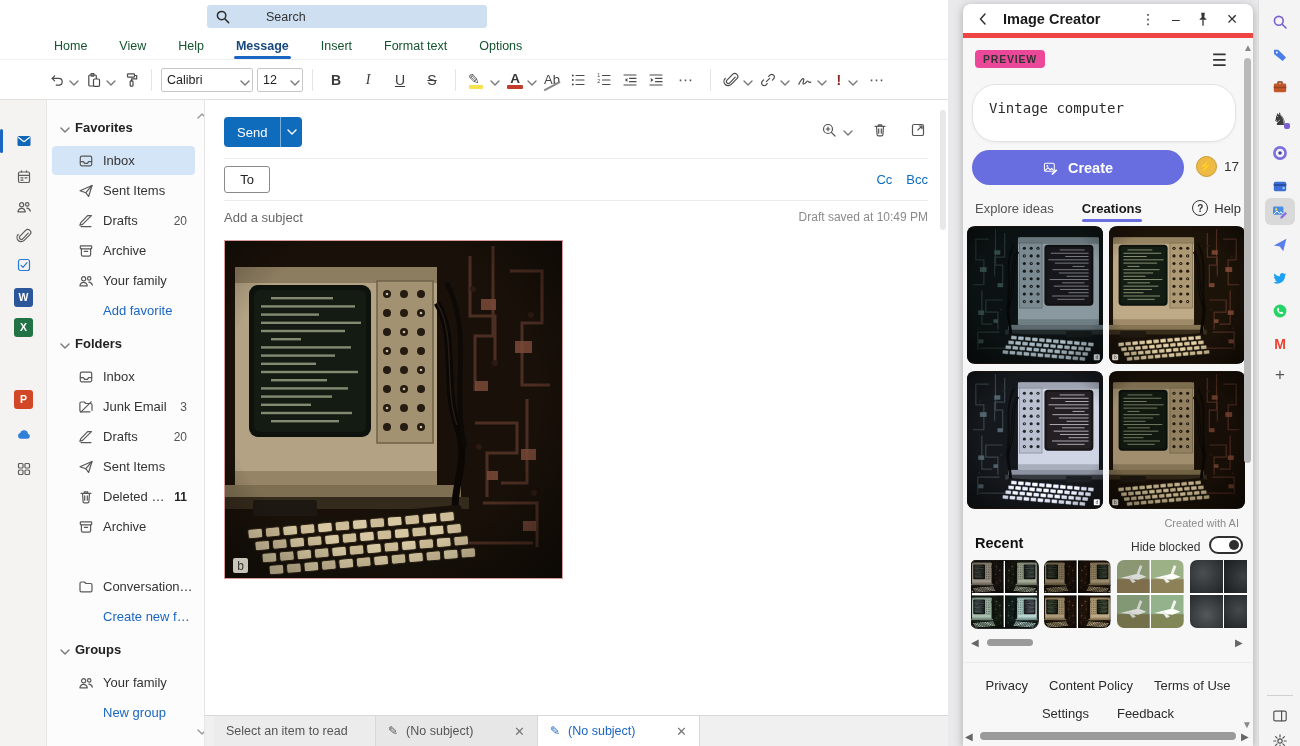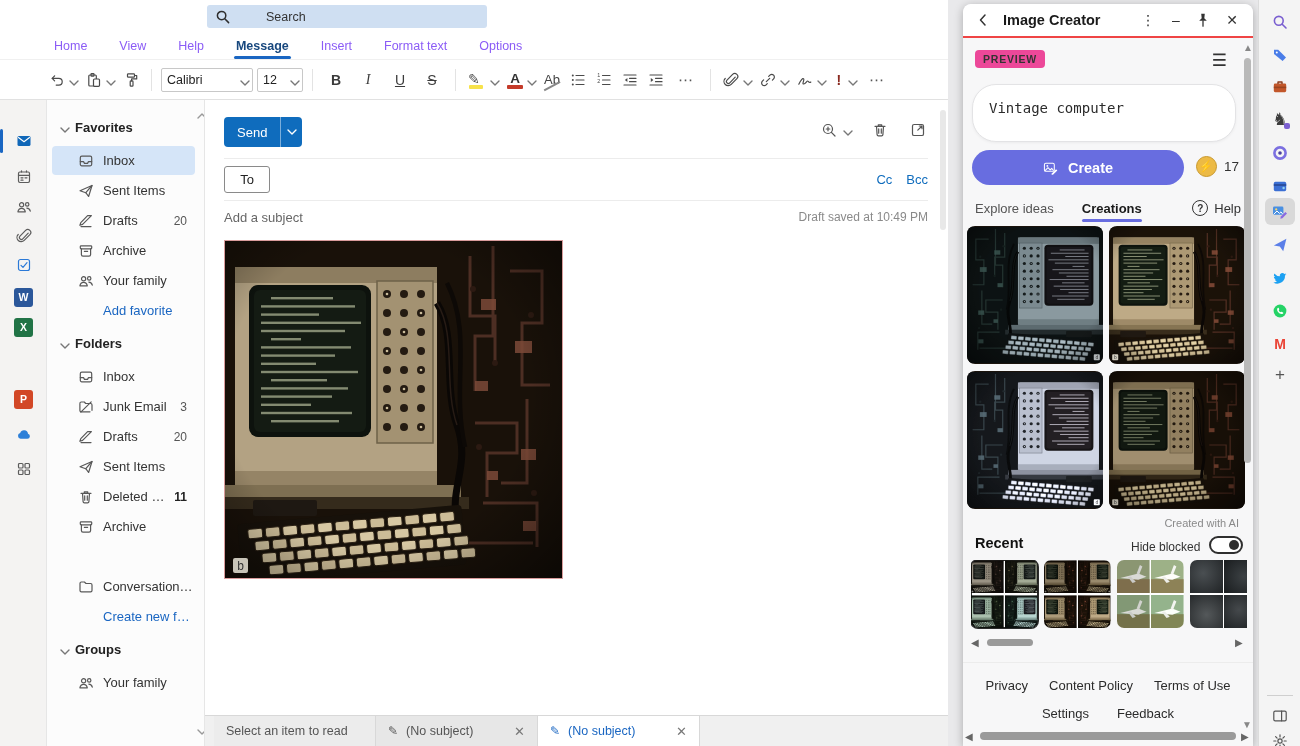--- a/index.html
+++ b/index.html
@@ -18,21 +18,21 @@
     display:flex;align-items:center;padding:0 8px;color:#2e2e2e;gap:7px;}
   .searchbox .ph{font-size:12.5px;color:#333;margin-left:28px;}
   .topbar-right{position:absolute;right:6px;top:0;height:33px;display:flex;align-items:center;gap:16px;color:#fff;}
   .tb-ic{width:18px;height:18px;color:#fff;opacity:.95;cursor:pointer;}
   .meet-now{font-size:12.5px;color:#fff;cursor:pointer;white-space:nowrap;}
   .avatar{width:23px;height:23px;border-radius:50%;border:1.5px solid #fff;display:flex;align-items:center;
     justify-content:center;font-size:9.5px;font-weight:bold;background:#1068bf;cursor:pointer;}
   
   .tabs-row{left:0;top:33px;width:948px;height:27px;background:#fff;display:flex;align-items:center;
     padding-left:52px;gap:28px;border-bottom:1px solid #f0f0f0;}
-  .rtab{font-size:12.5px;color:#8b5cf6;cursor:pointer;position:relative;padding:4px 2px;white-space:nowrap;}
+  .rtab{font-size:12.5px;color:#14532d;cursor:pointer;position:relative;padding:4px 2px;white-space:nowrap;}
   .rtab.active{color:#18487e;font-weight:bold;}
   .rtab.active:after{content:"";position:absolute;left:0;right:0;bottom:-2px;height:3px;background:#1a66c2;border-radius:2px;}
   
   .ribbon{left:0;top:60px;width:948px;height:40px;background:#fff;border-bottom:1px solid #e1e1e1;
     display:flex;align-items:center;padding-left:46px;gap:4px;}
   .rb-item{display:flex;align-items:center;gap:1px;padding:4px 3px;border-radius:3px;color:#4a4a4a;cursor:pointer;}
   .rb-sep{width:1px;height:22px;background:#e3e3e3;margin:0 5px;}
   .chev{width:10px;height:10px;color:#777;}
   .fontbox{width:92px;height:24px;border:1px solid #c8c8c8;border-radius:2px;display:flex;align-items:center;
     justify-content:space-between;padding:0 5px;font-size:12.5px;color:#222;cursor:pointer;background:#fff;}
@@ -96,21 +96,21 @@
     background:#e7e7e7;border-right:1px solid #d8d8d8;cursor:pointer;white-space:nowrap;}
   .btab .x{margin-left:auto;color:#777;font-size:13px;}
   .btab.active{background:#fff;color:#1a66c2;border-top:1px solid #d8d8d8;margin-top:-1px;}
   .btab.plain{background:#ececec;color:#555;}
   .pencil{font-size:12px;}
   
   .panel-zone{left:948px;top:0;width:310px;height:746px;background:#e9e9eb;}
   .panel{position:absolute;left:15px;top:4px;width:290px;height:742px;background:#f7f7f8;border-radius:8px 8px 0 0;
     box-shadow:0 2px 10px rgba(0,0,0,.28);overflow:hidden;}
   .p-head{position:absolute;left:0;top:0;right:0;height:34px;display:flex;align-items:center;padding:0 12px;gap:10px;
-    background:#fff;border-bottom:2px solid #ef4444;border-radius:8px 8px 0 0;}
+    background:#fff;border-bottom:5px solid #ef4444;border-radius:8px 8px 0 0;}
   .p-title{font-weight:bold;font-size:14.5px;color:#1a1a1a;}
   .p-head .hspace{flex:1;}
   .p-hic{color:#333;cursor:pointer;font-size:14px;width:18px;text-align:center;}
   .preview-badge{position:absolute;left:12px;top:46px;background:#ec4899;border-radius:4px;padding:3px 8px;
     font-size:10.5px;font-weight:bold;letter-spacing:.8px;color:#333;}
   .p-burger{position:absolute;right:26px;top:48px;color:#333;font-size:17px;cursor:pointer;line-height:1;}
   .prompt-card{position:absolute;left:9px;top:80px;width:264px;height:58px;background:#fff;border:1px solid #e3e3e5;
     border-radius:24px;box-shadow:0 1px 3px rgba(0,0,0,.05);padding:15px 16px;cursor:text;}
   .prompt-text{font-family:"DejaVu Sans Mono",monospace;font-size:14px;color:#2b2b2b;}
   .create-btn{position:absolute;left:9px;top:146px;width:212px;height:35px;background:#686de0;border-radius:18px;
@@ -636,20 +636,28 @@
       <div class="f-row" style="top: 568px;">
         <span class="f-ic">
           <svg width="16" height="16" viewBox="0 0 16 16" fill="none" stroke="currentColor" stroke-width="1.2" stroke-linecap="round" stroke-linejoin="round">
             <circle cx="5.6" cy="5.8" r="2.1"></circle>
             <path d="M1.9 12.8c.4-2.2 1.8-3.4 3.7-3.4s3.3 1.2 3.7 3.4z"></path>
             <circle cx="11.2" cy="5.4" r="1.7"></circle>
             <path d="M10.8 9.1c1.9 0 3.1 1.1 3.5 3.1"></path>
           </svg>
         </span>
         <span class="lbl">Your family</span>
+      </div>
+      <div class="f-row linkrow" style="top: 598px;">
+        <span class="f-ic" style="visibility:hidden">
+          <svg width="16" height="16" viewBox="0 0 16 16" fill="none" stroke="currentColor" stroke-width="1.2" stroke-linecap="round" stroke-linejoin="round">
+            <path d="M2 4.4A1.4 1.4 0 013.4 3h3L8 4.5h4.6A1.4 1.4 0 0114 5.9v5.5a1.4 1.4 0 01-1.4 1.4H3.4A1.4 1.4 0 012 11.4z"></path>
+          </svg>
+        </span>
+        <span class="lbl">New group</span>
       </div>
     </div>
 
   <div class="abs compose">
     <div class="send-btn">
       <div class="send-main">Send</div>
       <div class="send-drop">
           <span>
             <svg width="16" height="16" viewBox="0 0 16 16" fill="none" stroke="currentColor" stroke-width="1.4" stroke-linecap="round" stroke-linejoin="round">
               <path d="M4 6l4 4 4-4"></path>

